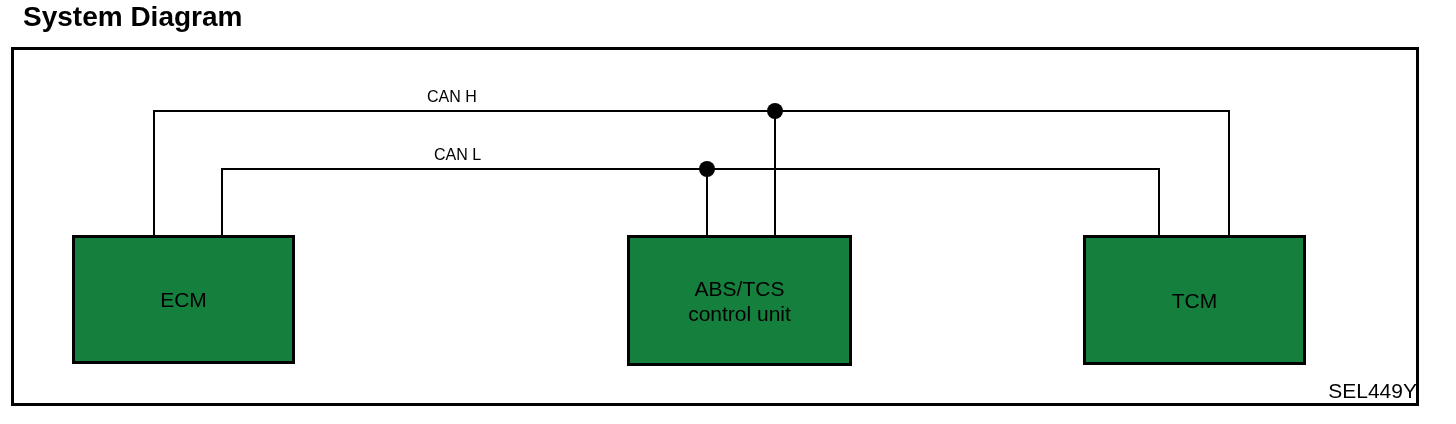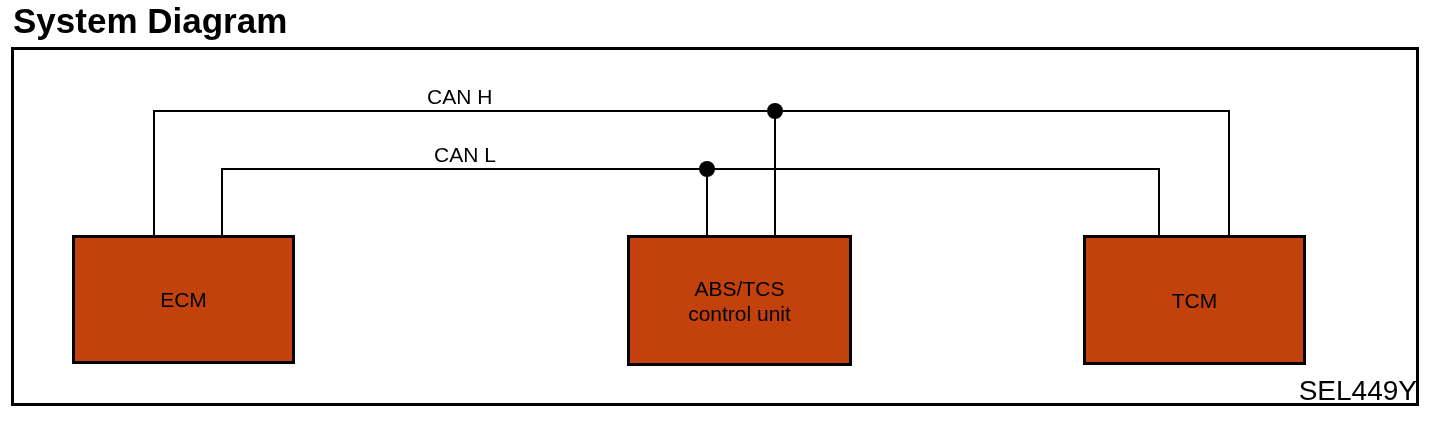--- a/index.html
+++ b/index.html
@@ -6,22 +6,22 @@
   html, body {
     width: 1456px; height: 424px;
     background: #ffffff;
     font-family: "Liberation Sans", sans-serif;
     color: #000000;
     overflow: hidden;
   }
   .stage { position: relative; width: 1456px; height: 424px; background: #ffffff; }
 
   .page-title {
-    position: absolute; left: 13px; top: 1px;
-    font-size: 35px; font-weight: bold; letter-spacing: 0px;
+    position: absolute; left: 23px; top: 1px;
+    font-size: 28px; font-weight: bold; letter-spacing: 0px;
     white-space: nowrap;
   }
 
   .frame {
     position: absolute; left: 11px; top: 47px;
     width: 1408px; height: 359px;
     border: 3px solid #000000;
     background: #ffffff;
   }
 
@@ -36,50 +36,50 @@
   
   .v-ecm-h  { left: 153px;  top: 110px; height: 127px; }
   .v-ecm-l  { left: 221px;  top: 168px; height: 69px; }
   .v-abs-l  { left: 706px;  top: 168px; height: 69px; }
   .v-abs-h  { left: 774px;  top: 110px; height: 127px; }
   .v-tcm-l  { left: 1158px; top: 168px; height: 69px; }
   .v-tcm-h  { left: 1228px; top: 110px; height: 127px; }
 
   .bus-label {
     position: absolute;
-    font-size: 21px; line-height: 21px;
+    font-size: 16px; line-height: 21px;
     white-space: nowrap;
   }
   .can-h-label { left: 427px; top: 86px; }
   .can-l-label { left: 427px; top: 144px; margin-left: 7px; }
 
   .junction {
     position: absolute;
     width: 16px; height: 16px;
     background: #000000; border-radius: 50%;
   }
   .dot-can-h { left: 767px; top: 103px; }
   .dot-can-l { left: 699px; top: 161px; }
 
   .node {
     position: absolute;
     border: 3px solid #000000;
-    background: #c2410c;
+    background: #15803d;
     display: flex; align-items: center; justify-content: center;
     font-size: 21px; line-height: 25px; text-align: center;
   }
   .node-ecm { left: 72px;   top: 235px; width: 223px; height: 129px; }
   .node-abs { left: 627px;  top: 235px; width: 225px; height: 131px; }
   .node-tcm { left: 1083px; top: 235px; width: 223px; height: 130px; }
   .node .multiline { text-align: center; }
 
   .ref-code {
     position: absolute;
     right: 39px; top: 380px;
-    font-size: 28px; line-height: 21px;
+    font-size: 21px; line-height: 21px;
     white-space: nowrap;
   }
 </style>
 </head>
 <body>
 
 <div class="stage">
 
   <div class="page-title">System Diagram</div>
 

